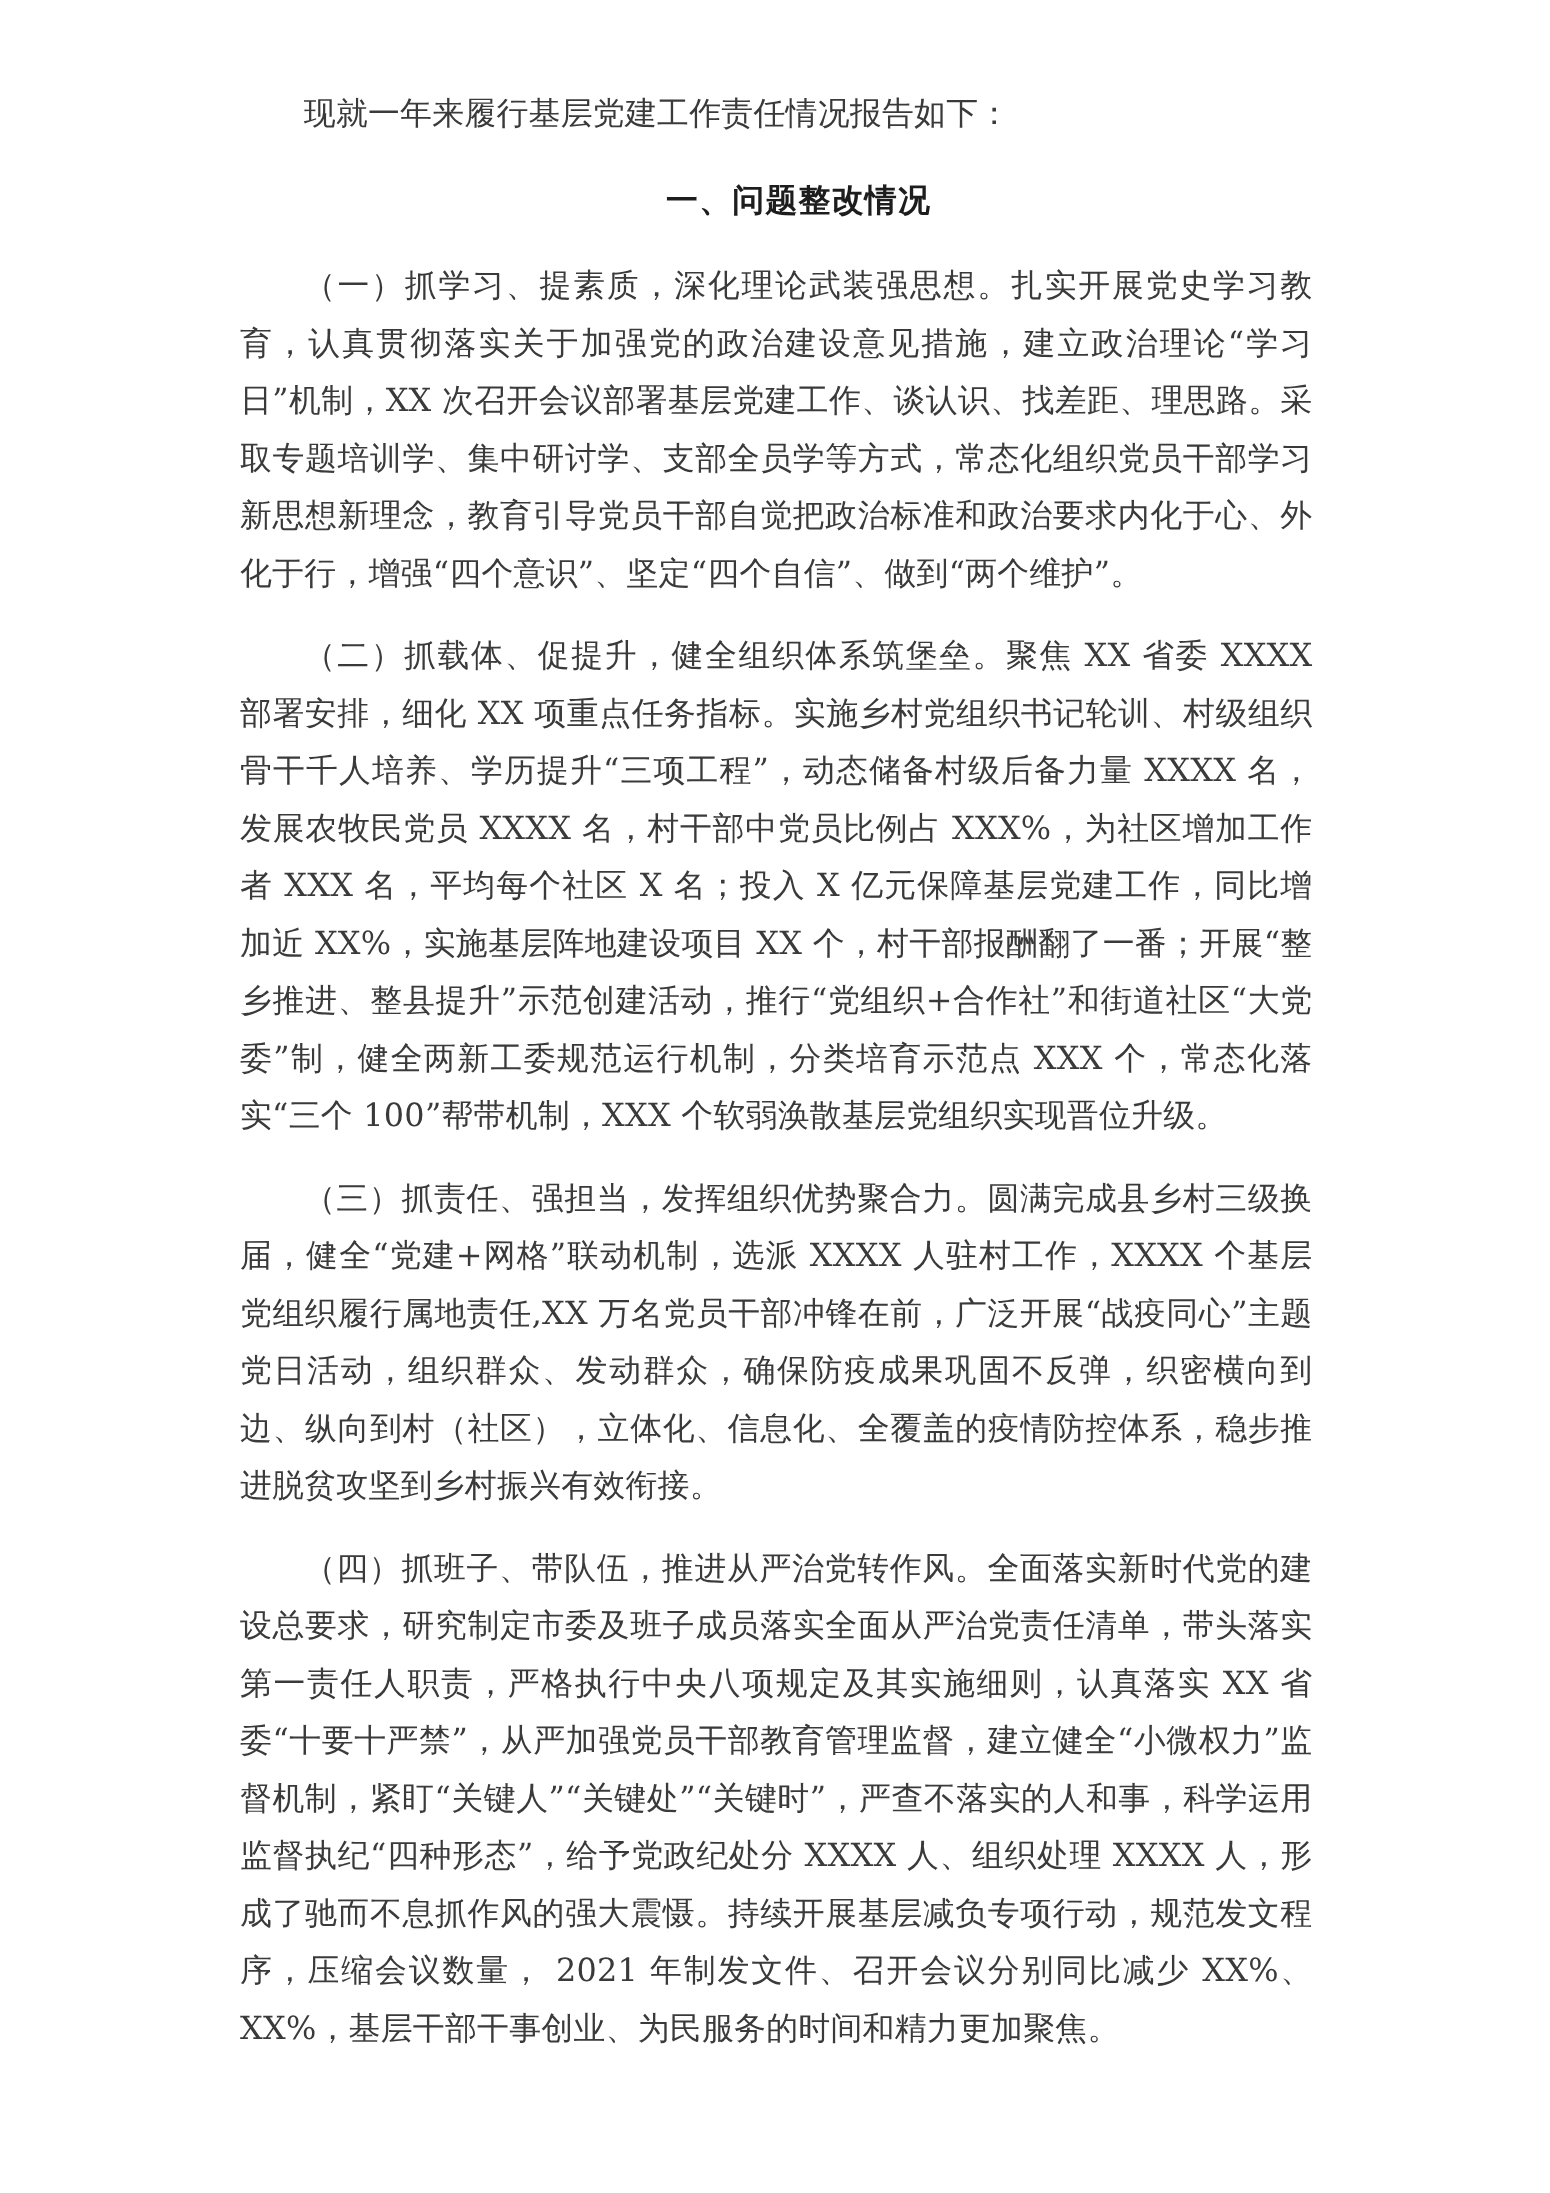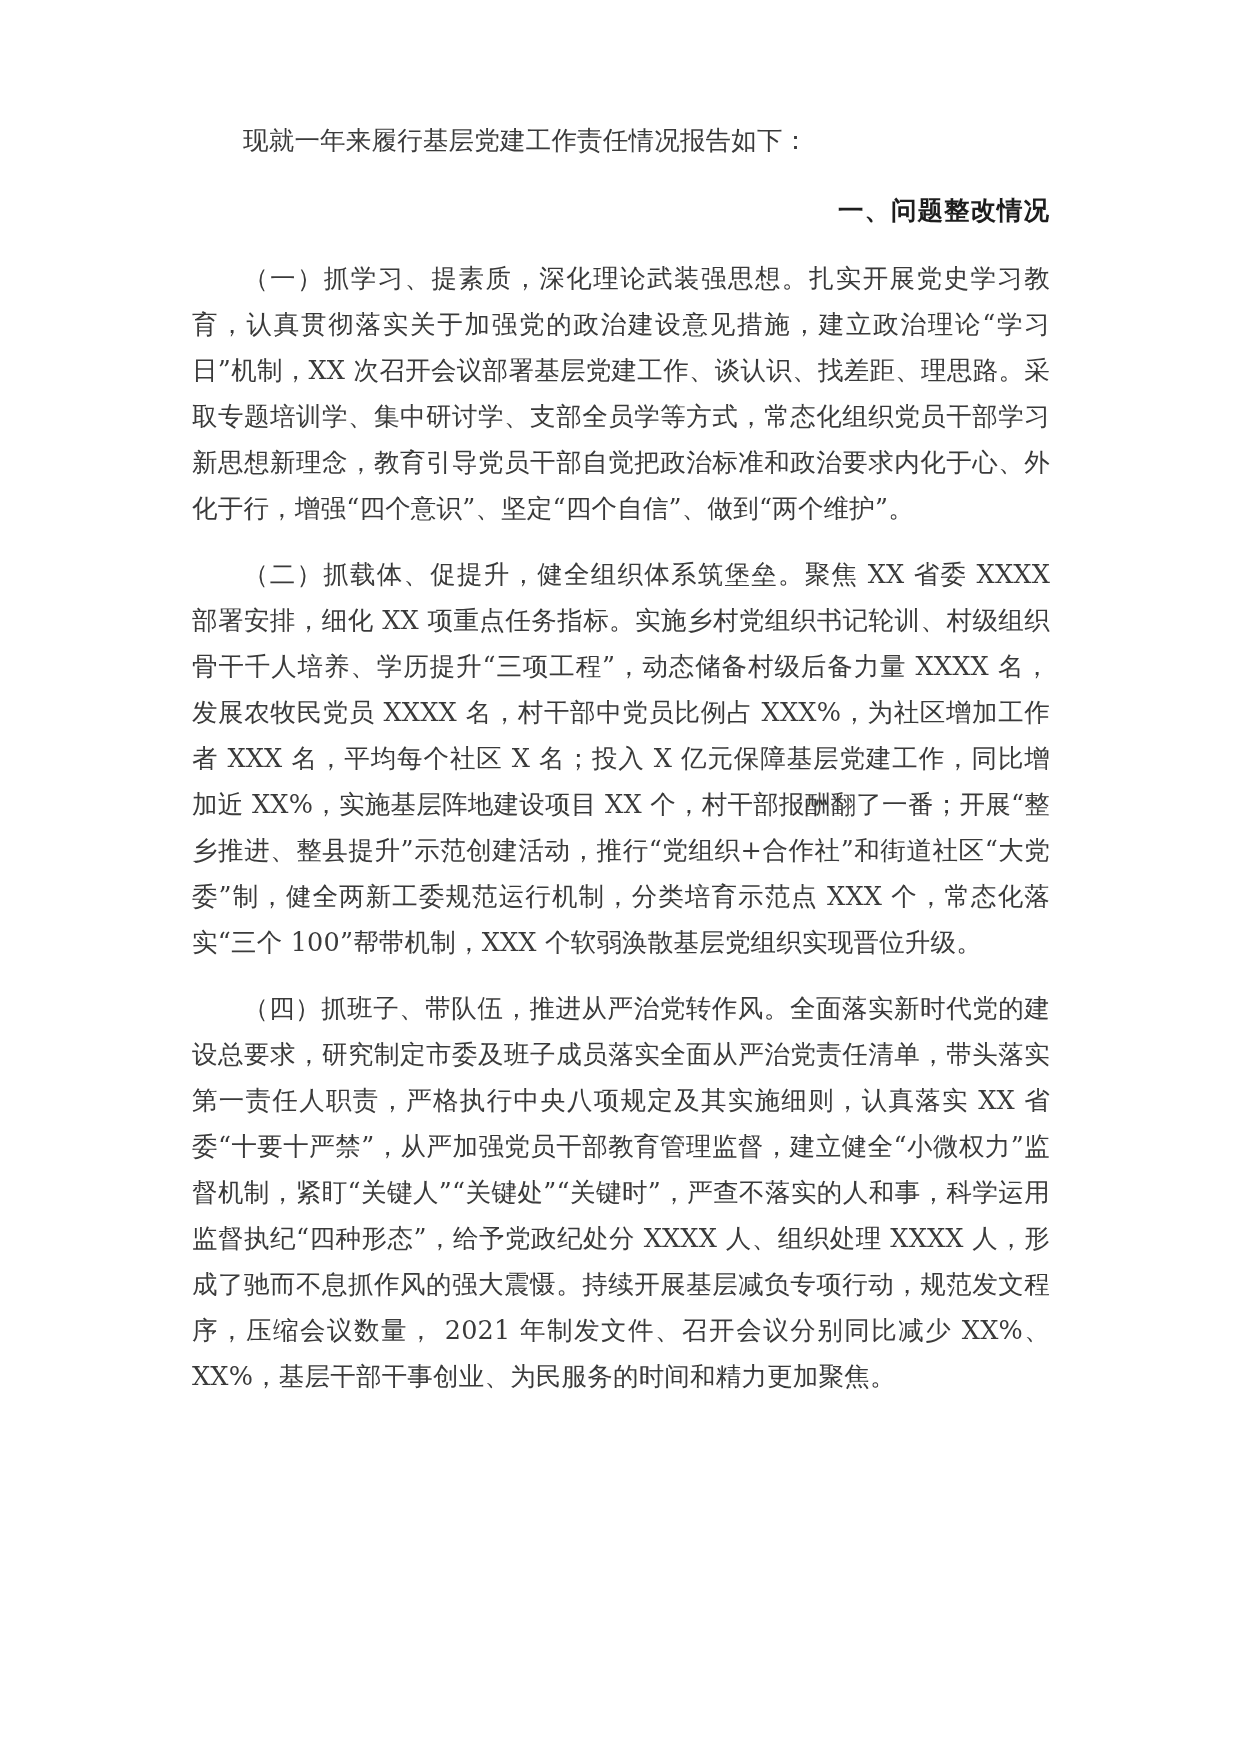--- a/index.html
+++ b/index.html
@@ -13,21 +13,21 @@
     font-family: "DejaVu Serif", "Liberation Serif", serif;
     color: #2b2b2b;
     -webkit-font-smoothing: antialiased;
   }
   .page {
     position: relative;
     width: 980px;
     height: 1754px;
     background: #ffffff;
     box-sizing: border-box;
-    padding: 117px 190px 0 192px;
+    padding: 68px 190px 0 192px;
   }
   .doc-body {
     width: 858px;
   }
   p {
     margin: 0;
     font-size: 25.5px;
     line-height: 46px;
     text-align: justify;
     text-justify: inter-ideograph;
@@ -41,21 +41,21 @@
   p.lead {
     text-indent: 2em;
     margin-bottom: 20px;
   }
   h2.heading {
     margin: 0 0 18px 0;
     font-size: 25.5px;
     line-height: 46px;
     font-weight: bold;
     text-indent: 1.4em;
-    text-align: right;
+    text-align: center;
     color: #1d1d1d;
     font-family: "DejaVu Sans", "Liberation Sans", sans-serif;
     letter-spacing: 1px;
   }
   .spacer-xs { height: 4px; }
 </style>
 </head>
 <body>
 
 <div class="page">
@@ -68,17 +68,18 @@
     <h2 class="heading">一、问题整改情况</h2>
 
 
     <div class="spacer-xs"></div>
 
 
     <p class="para">（一）抓学习、提素质，深化理论武装强思想。扎实开展党史学习教育，认真贯彻落实关于加强党的政治建设意见措施，建立政治理论“学习日”机制，XX 次召开会议部署基层党建工作、谈认识、找差距、理思路。采取专题培训学、集中研讨学、支部全员学等方式，常态化组织党员干部学习新思想新理念，教育引导党员干部自觉把政治标准和政治要求内化于心、外化于行，增强“四个意识”、坚定“四个自信”、做到“两个维护”。</p>
 
     <p class="para">（二）抓载体、促提升，健全组织体系筑堡垒。聚焦 XX 省委 XXXX 部署安排，细化 XX 项重点任务指标。实施乡村党组织书记轮训、村级组织骨干千人培养、学历提升“三项工程”，动态储备村级后备力量 XXXX 名，发展农牧民党员 XXXX 名，村干部中党员比例占 XXX%，为社区增加工作者 XXX 名，平均每个社区 X 名；投入 X 亿元保障基层党建工作，同比增加近 XX%，实施基层阵地建设项目 XX 个，村干部报酬翻了一番；开展“整乡推进、整县提升”示范创建活动，推行“党组织+合作社”和街道社区“大党委”制，健全两新工委规范运行机制，分类培育示范点 XXX 个，常态化落实“三个 100”帮带机制，XXX 个软弱涣散基层党组织实现晋位升级。</p>
 
+    <p class="para">（三）抓责任、强担当，发挥组织优势聚合力。圆满完成县乡村三级换届，健全“党建+网格”联动机制，选派 XXXX 人驻村工作，XXXX 个基层党组织履行属地责任,XX 万名党员干部冲锋在前，广泛开展“战疫同心”主题党日活动，组织群众、发动群众，确保防疫成果巩固不反弹，织密横向到边、纵向到村（社区），立体化、信息化、全覆盖的疫情防控体系，稳步推进脱贫攻坚到乡村振兴有效衔接。</p>
 
     <p class="para">（四）抓班子、带队伍，推进从严治党转作风。全面落实新时代党的建设总要求，研究制定市委及班子成员落实全面从严治党责任清单，带头落实第一责任人职责，严格执行中央八项规定及其实施细则，认真落实 XX 省委“十要十严禁”，从严加强党员干部教育管理监督，建立健全“小微权力”监督机制，紧盯“关键人”“关键处”“关键时”，严查不落实的人和事，科学运用监督执纪“四种形态”，给予党政纪处分 XXXX 人、组织处理 XXXX 人，形成了驰而不息抓作风的强大震慑。持续开展基层减负专项行动，规范发文程序，压缩会议数量， 2021 年制发文件、召开会议分别同比减少 XX%、XX%，基层干部干事创业、为民服务的时间和精力更加聚焦。</p>
 
   </div>
 </div>
 
 </body></html>

